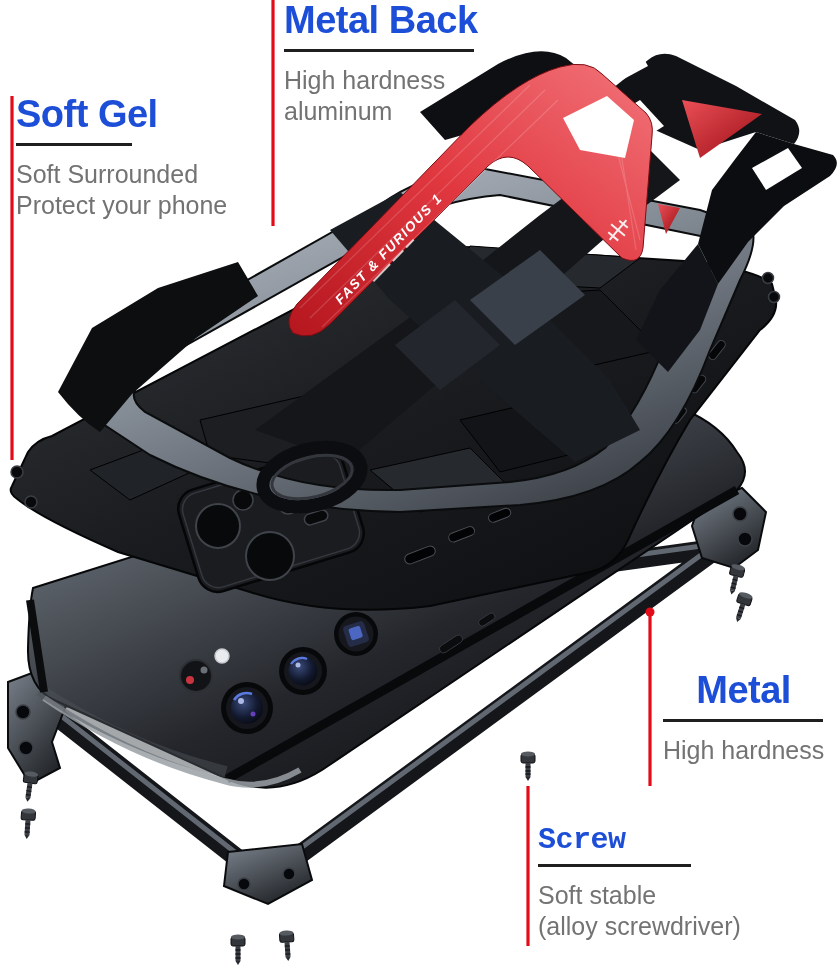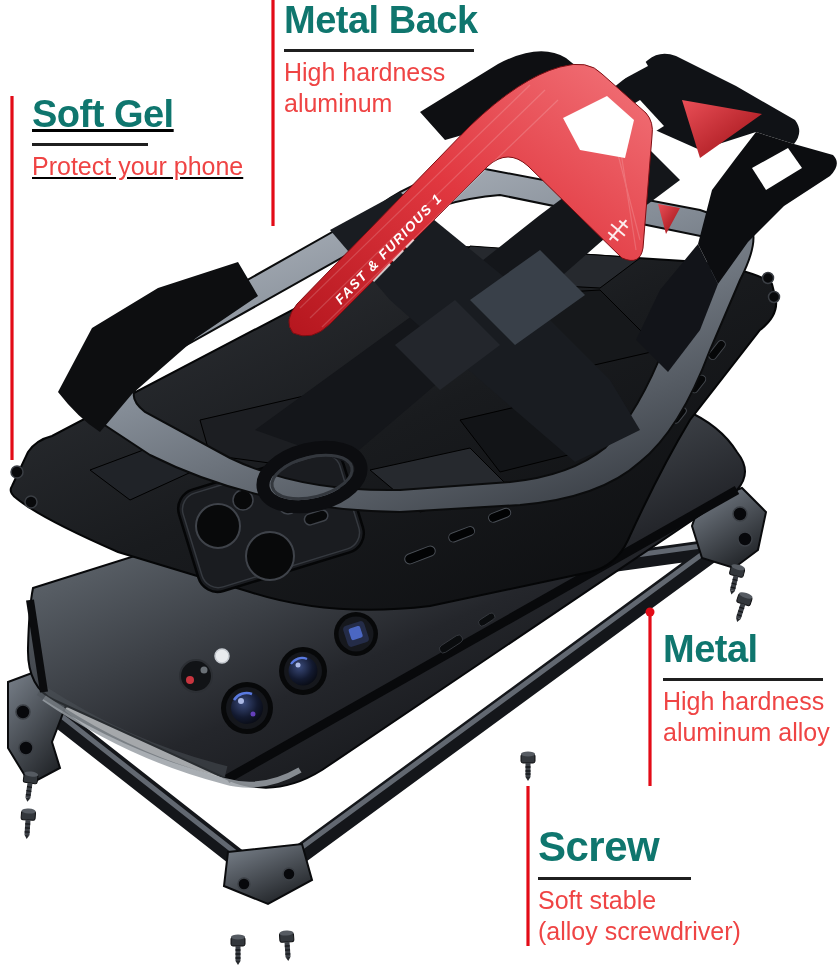--- a/index.html
+++ b/index.html
@@ -2,31 +2,31 @@
 <html><head>
 <meta charset="utf-8">
 <style>
   html,body{margin:0;padding:0;background:#fff;}
   .stage{
     position:relative;width:837px;height:980px;background:#ffffff;
     overflow:hidden;font-family:"Liberation Sans",sans-serif;
   }
   .stage svg{position:absolute;left:0;top:0;}
   .callout{position:absolute;}
-  .callout .t{font-size:38px;font-weight:bold;color:#0f766e;line-height:1.1;letter-spacing:-0.5px;white-space:nowrap;}
+  .callout .t{font-size:38px;font-weight:bold;color:#1d4ed8;line-height:1.1;letter-spacing:-0.5px;white-space:nowrap;}
   .callout .u{height:3px;background:#1f1f1f;margin-top:7px;}
-  .callout .b{margin-top:5px;font-size:25px;line-height:31px;color:#ef4444;white-space:nowrap;}
-  #co-softgel{left:32px;top:94px;text-decoration:underline;}
+  .callout .b{margin-top:13px;font-size:25px;line-height:31px;color:#737373;white-space:nowrap;}
+  #co-softgel{left:16px;top:94px;}
   #co-softgel .u{width:116px;}
   #co-metalback{left:284px;top:0px;}
   #co-metalback .u{width:190px;}
-  #co-metal{left:663px;top:629px;}
+  #co-metal{left:663px;top:670px;text-align:center;}
   #co-metal .u{width:160px;}
   #co-screw{left:538px;top:824px;}
-  #co-screw .t{font-size:42px;}
+  #co-screw .t{font-size:30px;font-family:Liberation Mono, monospace;}
   #co-screw .u{width:153px;}
 </style>
 </head>
 <body>
 
 <div class="stage">
 
 <svg width="837" height="980" viewBox="0 0 837 980">
   <defs>
     <linearGradient id="phoneG" x1="0" y1="0" x2="0.85" y2="1">
@@ -273,39 +273,39 @@
     <line x1="273" y1="0" x2="273" y2="226"></line>
     <line x1="650" y1="616" x2="650" y2="786"></line>
     <line x1="528" y1="786" x2="528" y2="946"></line>
   </g>
 </svg>
 
   <div class="callout" id="co-softgel">
     <div class="t">Soft Gel</div>
     <div class="u"></div>
     <div class="b">
+      <div>Soft Surrounded</div>
       <div>Protect your phone</div>
     </div>
   </div>
 
   <div class="callout" id="co-metalback">
     <div class="t">Metal Back</div>
     <div class="u"></div>
     <div class="b">
       <div>High hardness</div>
       <div>aluminum</div>
     </div>
   </div>
 
   <div class="callout" id="co-metal">
     <div class="t">Metal</div>
     <div class="u"></div>
     <div class="b">
       <div>High hardness</div>
-      <div>aluminum alloy</div>
     </div>
   </div>
 
   <div class="callout" id="co-screw">
     <div class="t">Screw</div>
     <div class="u"></div>
     <div class="b">
       <div>Soft stable</div>
       <div>(alloy screwdriver)</div>
     </div>

